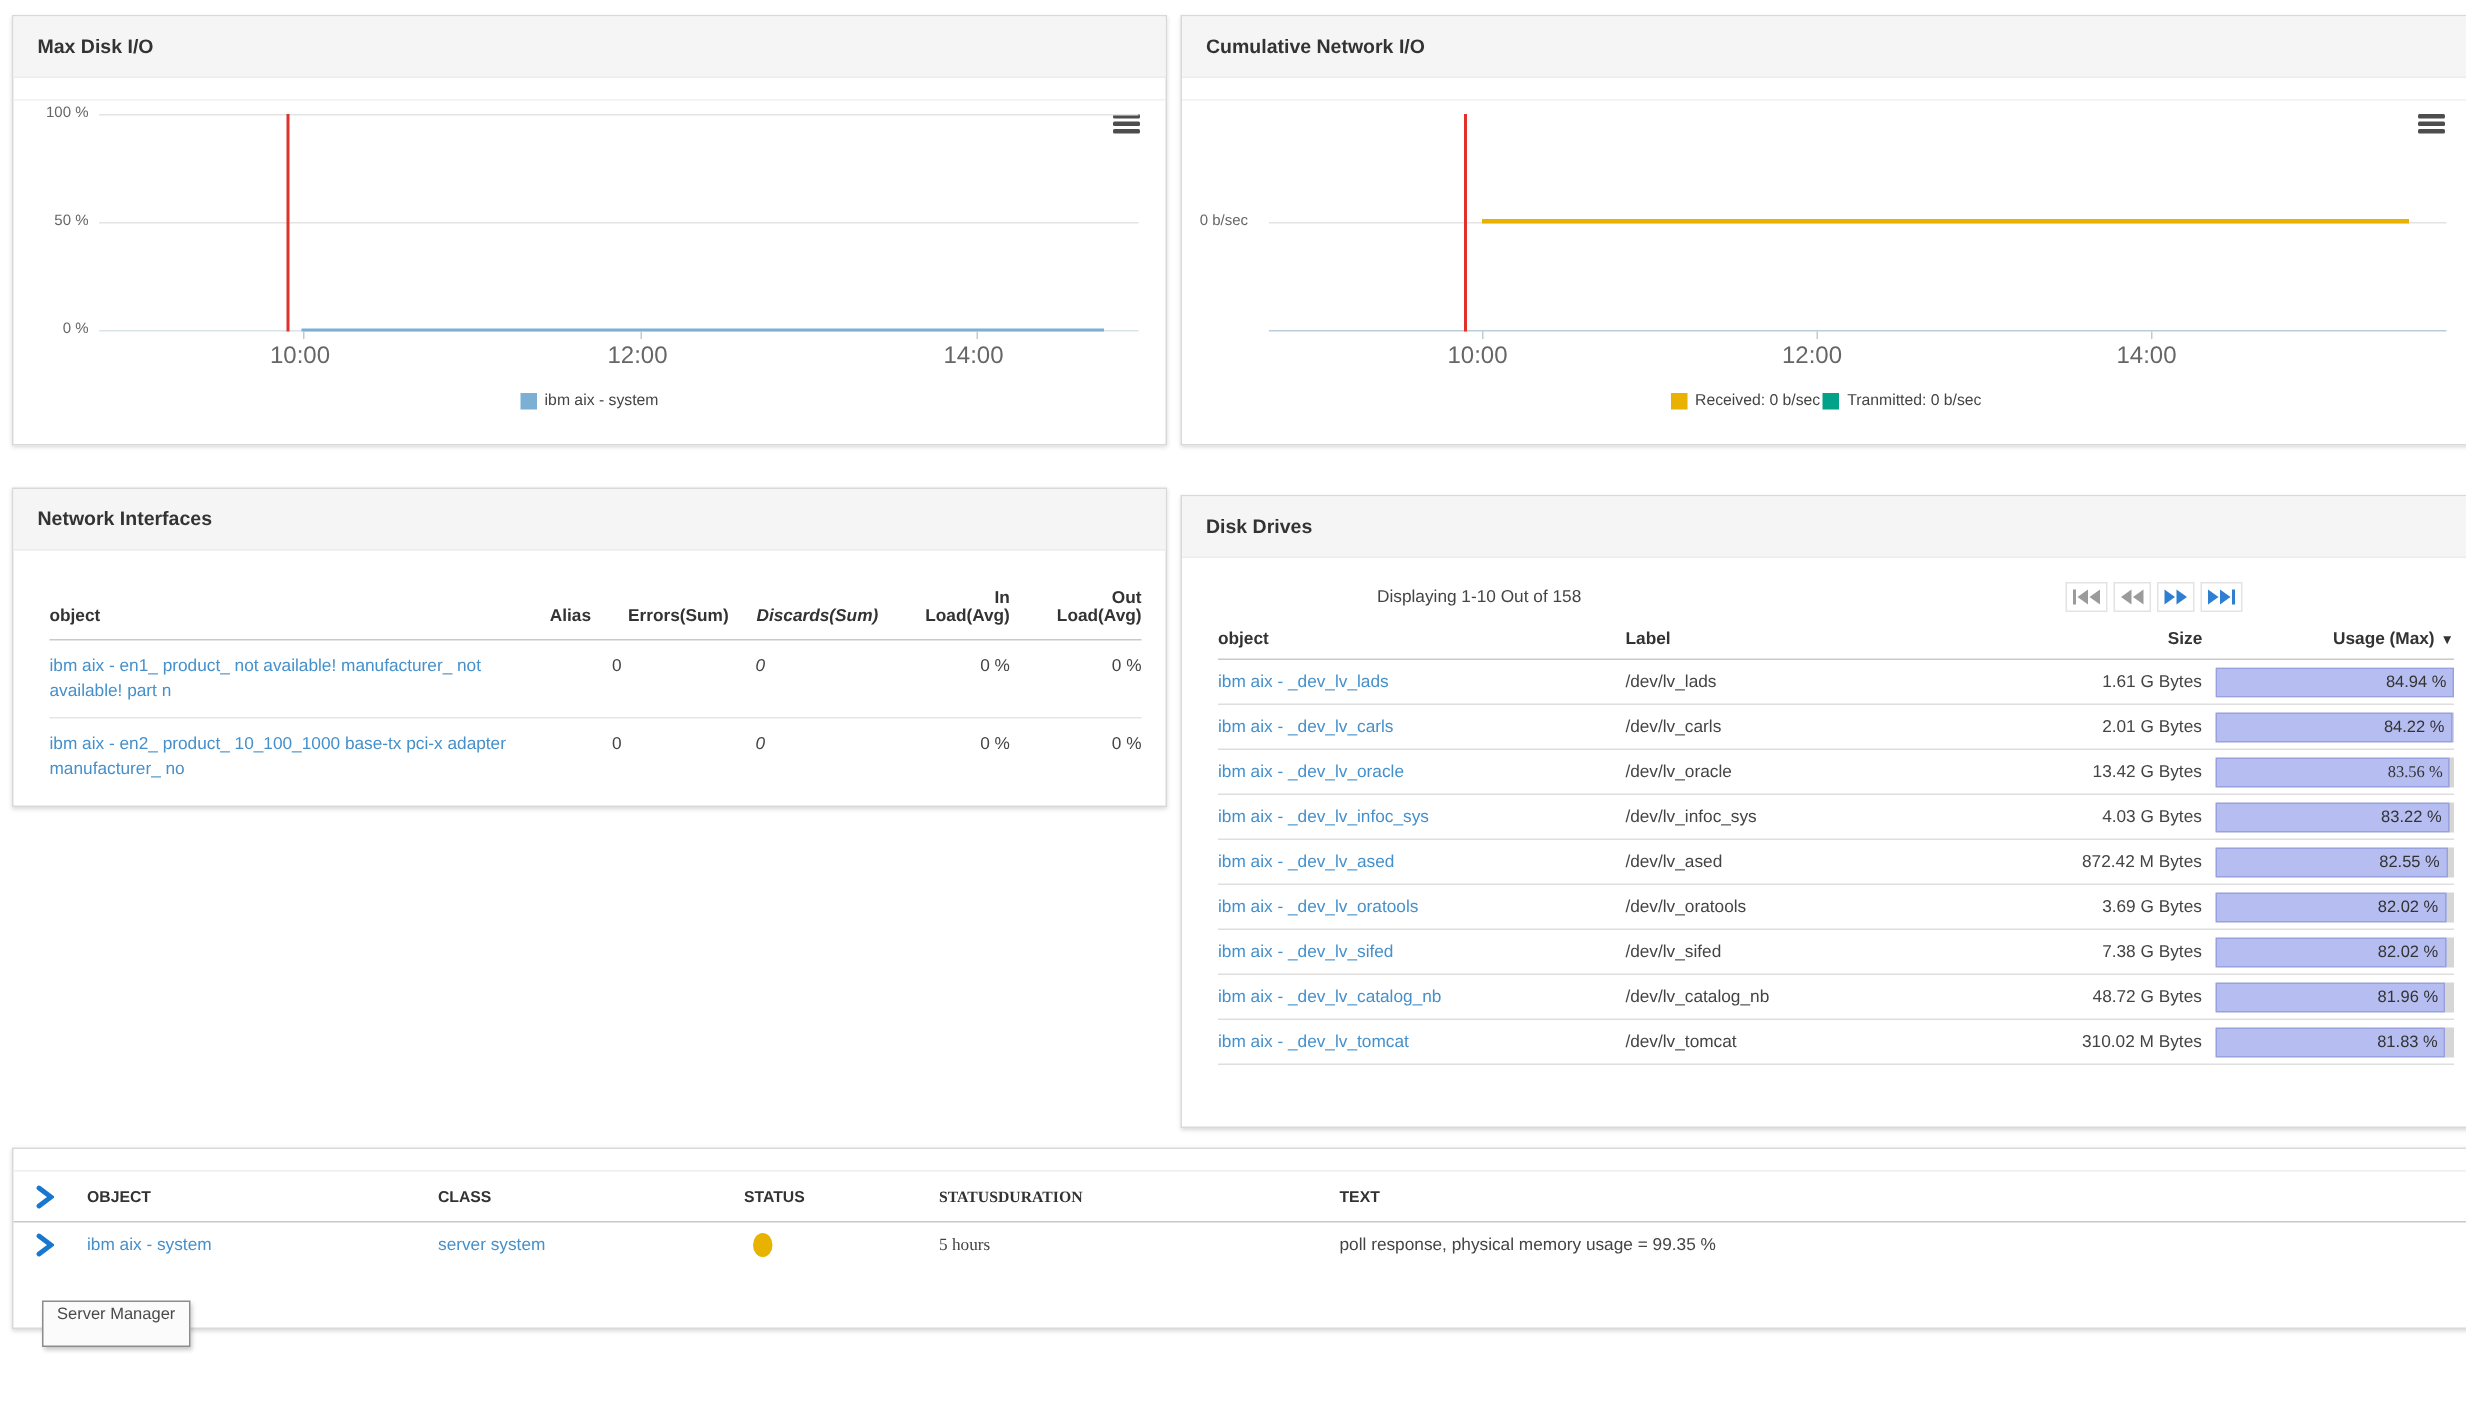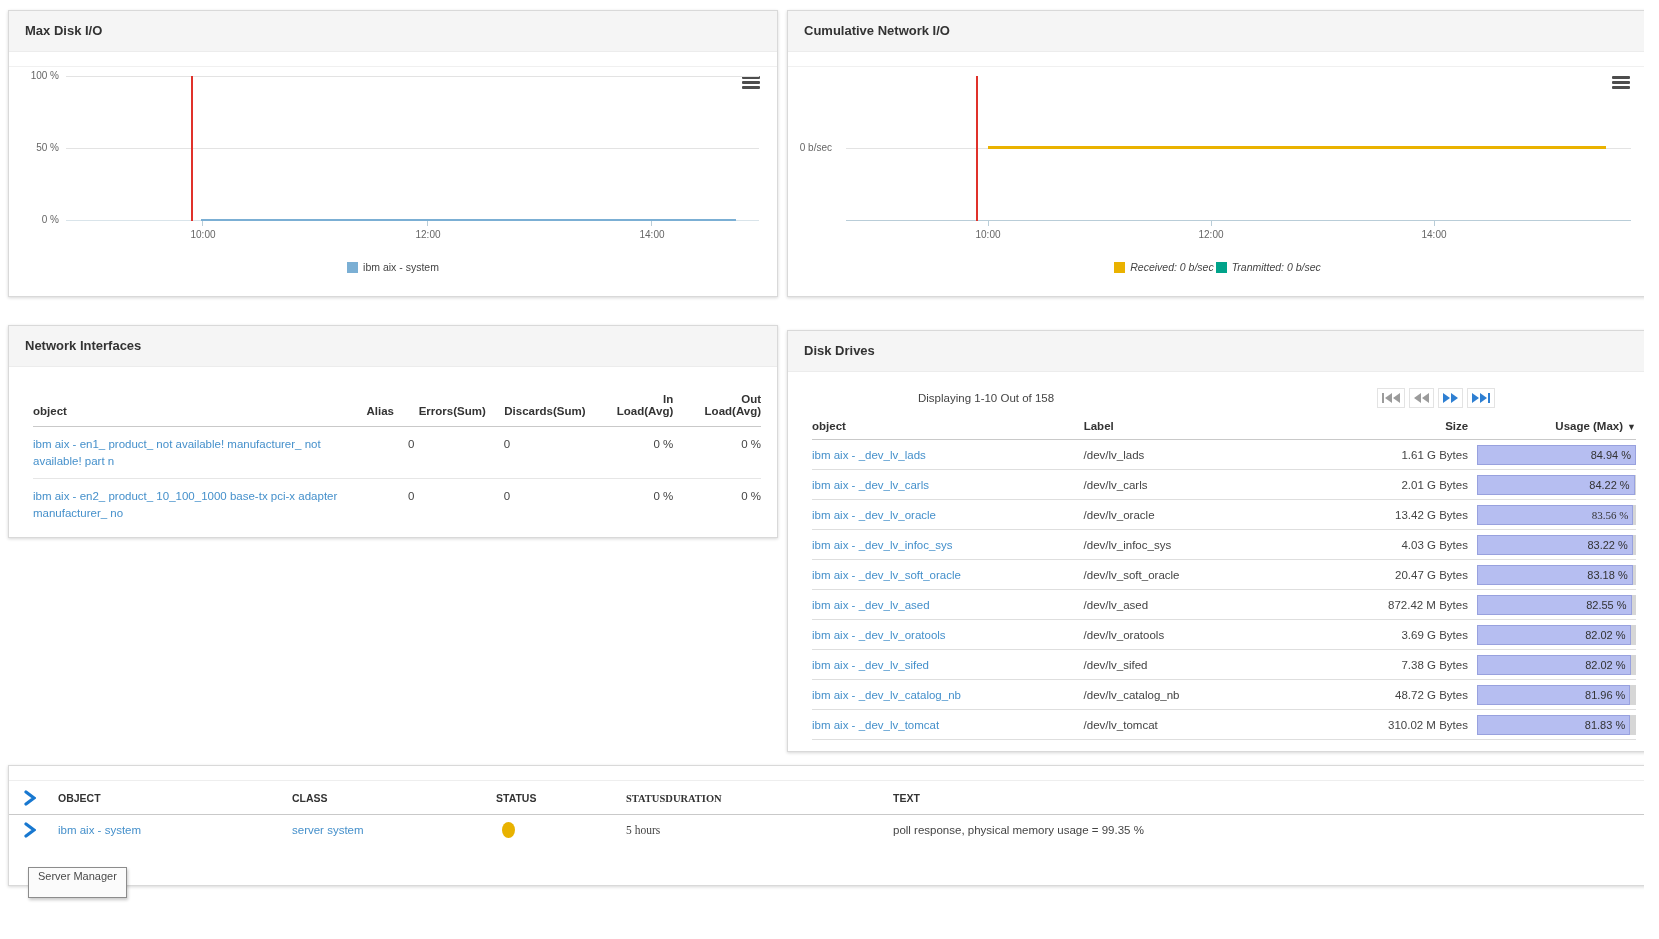--- a/index.html
+++ b/index.html
@@ -15,37 +15,37 @@
   .divider{position:absolute;top:14px;left:0;right:0;height:1px;background:#f0f0f0;}
   
   .chart{position:relative;height:245px;}
   .burger{position:absolute;top:24px;right:17px;width:18px;background:none;border:none;padding:0;cursor:pointer;display:flex;flex-direction:column;gap:2px;}
   .burger i{display:block;height:3px;background:#4d4d4d;border-radius:1px;}
   .gridline{position:absolute;height:1px;background:#e3e3e3;}
   #p1 .gridline{left:57px;right:18px;}
   #p2 .gridline{left:58px;right:16px;}
   .axisline{position:absolute;left:58px;right:16px;height:1px;background:#b9cdd8;}
   .ylab{position:absolute;font-size:10px;color:#666;width:44px;text-align:right;}
-  .xlab{position:absolute;font-size:10px;color:#666;width:46px;text-align:center;}
+  .xlab{position:absolute;font-size:16px;color:#666;width:46px;text-align:left;}
   .tick{position:absolute;width:1px;height:5px;background:#b9cdd8;}
   .vmark{position:absolute;width:2px;}
   .hline{position:absolute;}
   .legend{position:absolute;left:0;right:0;bottom:24px;display:flex;justify-content:center;align-items:center;gap:22px;font-size:10.5px;color:#444;}
   .leg-item{display:flex;align-items:center;}
   .swatch{width:11px;height:11px;display:inline-block;margin-right:5px;}
   .link{color:#4590cb;text-decoration:none;}
   
   .nif{padding:0 16px 0 24px;font-size:11.5px;color:#444;}
   .nif-header{display:flex;align-items:flex-end;margin-top:26px;padding-bottom:9px;border-bottom:1px solid #c9c9c9;font-weight:bold;color:#333;white-space:pre-line;}
   .nif-row{display:flex;align-items:flex-start;padding:9px 0;border-bottom:1px solid #e6e6e6;line-height:1.45;}
   .nif-row:last-child{border-bottom:none;}
   .c-obj{width:320px;text-align:left;}
   .c-alias{width:42px;text-align:right;}
   .c-err{width:92px;text-align:right;}
-  .c-disc{width:100px;text-align:right;}
+  .c-disc{width:100px;text-align:right;font-style:italic;}
   .c-in{width:88px;text-align:right;}
   .c-out{width:88px;text-align:right;}
   .nif-row .c-err{text-align:left;padding-left:14px;box-sizing:border-box;}
   .nif-row .c-disc{text-align:left;padding-left:18px;box-sizing:border-box;}
   
   .pager-row{position:relative;height:26px;margin:16px 11px 0 24px;font-size:11.5px;color:#444;}
   .pager-text{position:absolute;left:106px;top:4px;}
   .pager-btns{position:absolute;right:141px;top:0;display:flex;gap:4px;}
   .pg-btn{height:20px;padding:2px 4px;display:flex;align-items:center;gap:1px;border:1px solid #e3e3e3;background:#fff;cursor:pointer;box-sizing:border-box;}
   .tl{width:0;height:0;border-top:5px solid transparent;border-bottom:5px solid transparent;border-right:7px solid #9b9b9b;}
@@ -125,21 +125,21 @@
       <span class="ylab" style="left:0;top:90px;">0 b/sec</span>
       <div class="axisline" style="top:168px;"></div>
       <div class="vmark" style="left: 188px; top: 24px; height: 145px; background-color: rgb(224, 49, 42);"></div>
       <div class="hline" style="left: 200px; top: 94px; width: 618px; height: 3px; background-color: rgb(234, 178, 0);"></div>
       <div class="tick" style="left:200px;top:169px;"></div>
       <div class="tick" style="left:423px;top:169px;"></div>
       <div class="tick" style="left:646px;top:169px;"></div>
       <span class="xlab" style="left:177px;top:177px;">10:00</span>
       <span class="xlab" style="left:400px;top:177px;">12:00</span>
       <span class="xlab" style="left:623px;top:177px;">14:00</span>
-      <div class="legend" style="gap:2px;font-style:italic;">
+      <div class="legend" style="gap:2px;">
         <span class="leg-item">
           <span class="swatch" style="background-color: rgb(234, 178, 0);"></span>
           <span>Received: 0 b/sec</span>
         </span>
         <span class="leg-item">
           <span class="swatch" style="background-color: rgb(0, 163, 138);"></span>
           <span>Tranmitted: 0 b/sec</span>
         </span>
       </div>
     </div>
@@ -243,30 +243,20 @@
       <span class="dd-obj"><a href="#" class="link">ibm aix - _dev_lv_infoc_sys</a></span>
       <span class="dd-label">/dev/lv_infoc_sys</span>
       <span class="dd-size">4.03 G Bytes</span>
       <span class="dd-bar">
           <span class="dd-fill" style="background-color: rgb(182, 190, 241); width: 97.98%;">
             <i>83.22 %</i>
           </span>
         </span>
     </div>
     <div class="dd-row">
-      <span class="dd-obj"><a href="#" class="link">ibm aix - _dev_lv_soft_oracle</a></span>
-      <span class="dd-label">/dev/lv_soft_oracle</span>
-      <span class="dd-size">20.47 G Bytes</span>
-      <span class="dd-bar">
-          <span class="dd-fill" style="background-color: rgb(182, 190, 241); width: 97.93%;">
-            <i>83.18 %</i>
-          </span>
-        </span>
-    </div>
-    <div class="dd-row">
       <span class="dd-obj"><a href="#" class="link">ibm aix - _dev_lv_ased</a></span>
       <span class="dd-label">/dev/lv_ased</span>
       <span class="dd-size">872.42 M Bytes</span>
       <span class="dd-bar">
           <span class="dd-fill" style="background-color: rgb(182, 190, 241); width: 97.19%;">
             <i>82.55 %</i>
           </span>
         </span>
     </div>
     <div class="dd-row">

